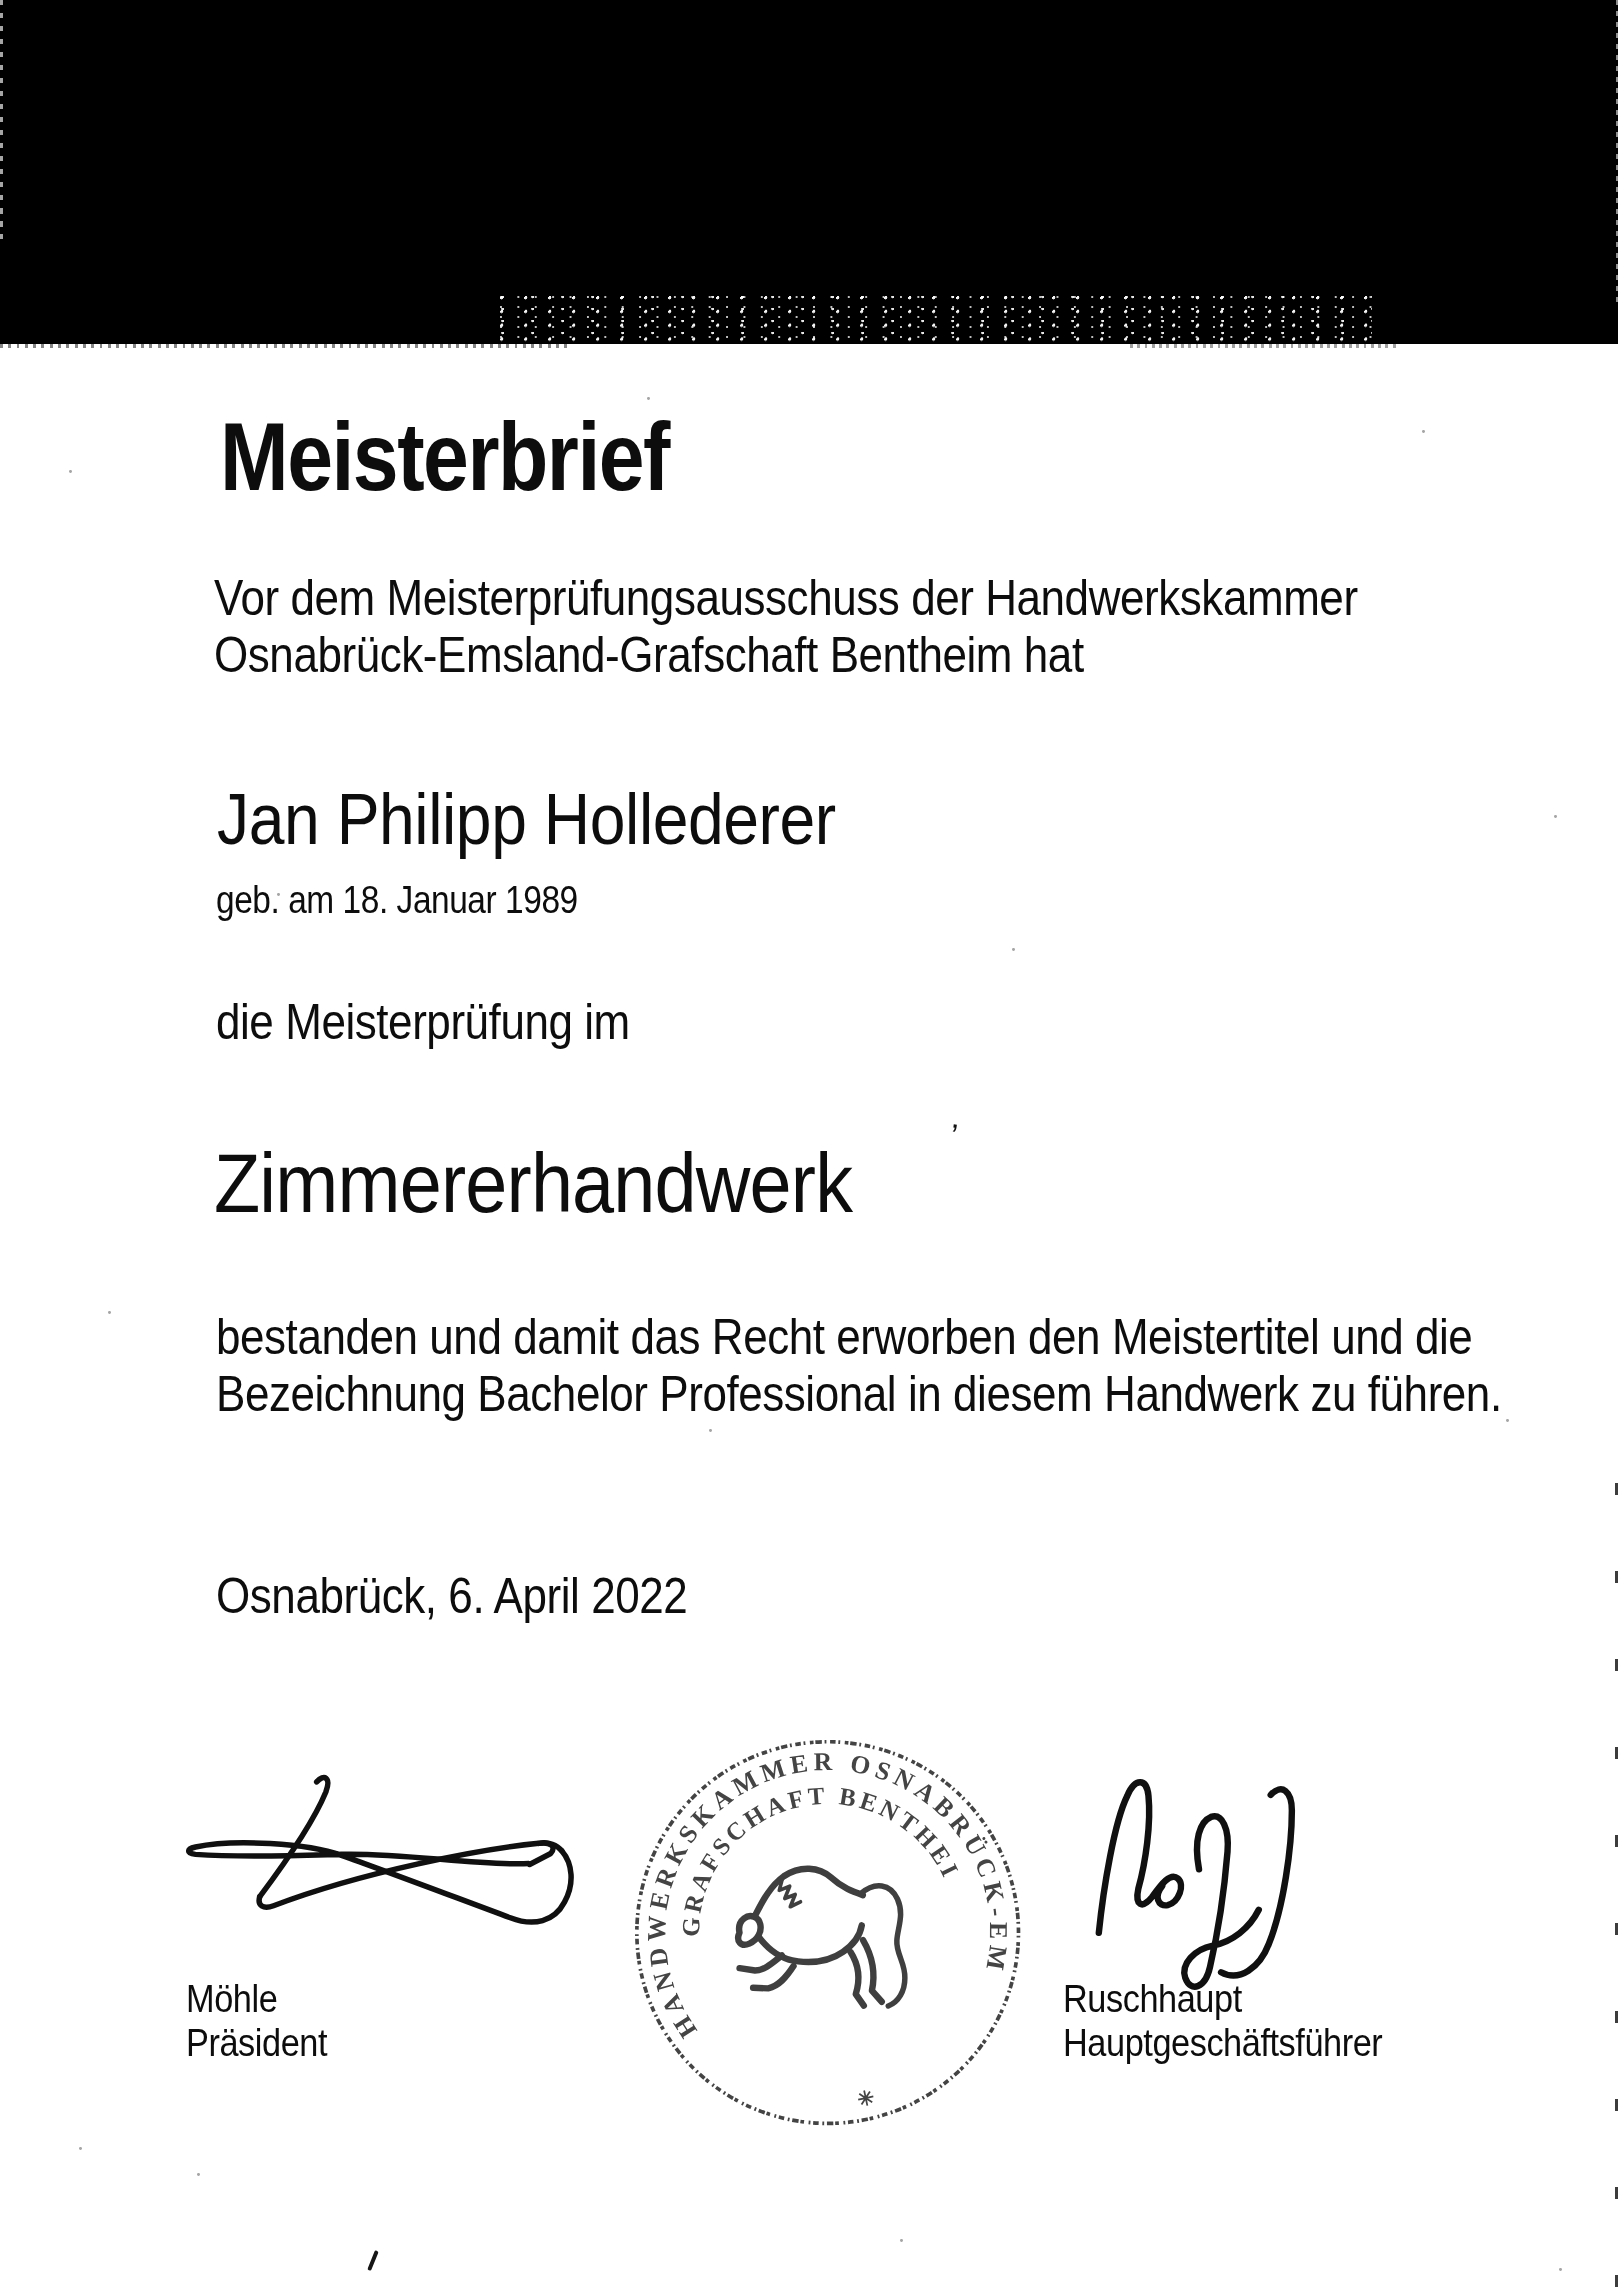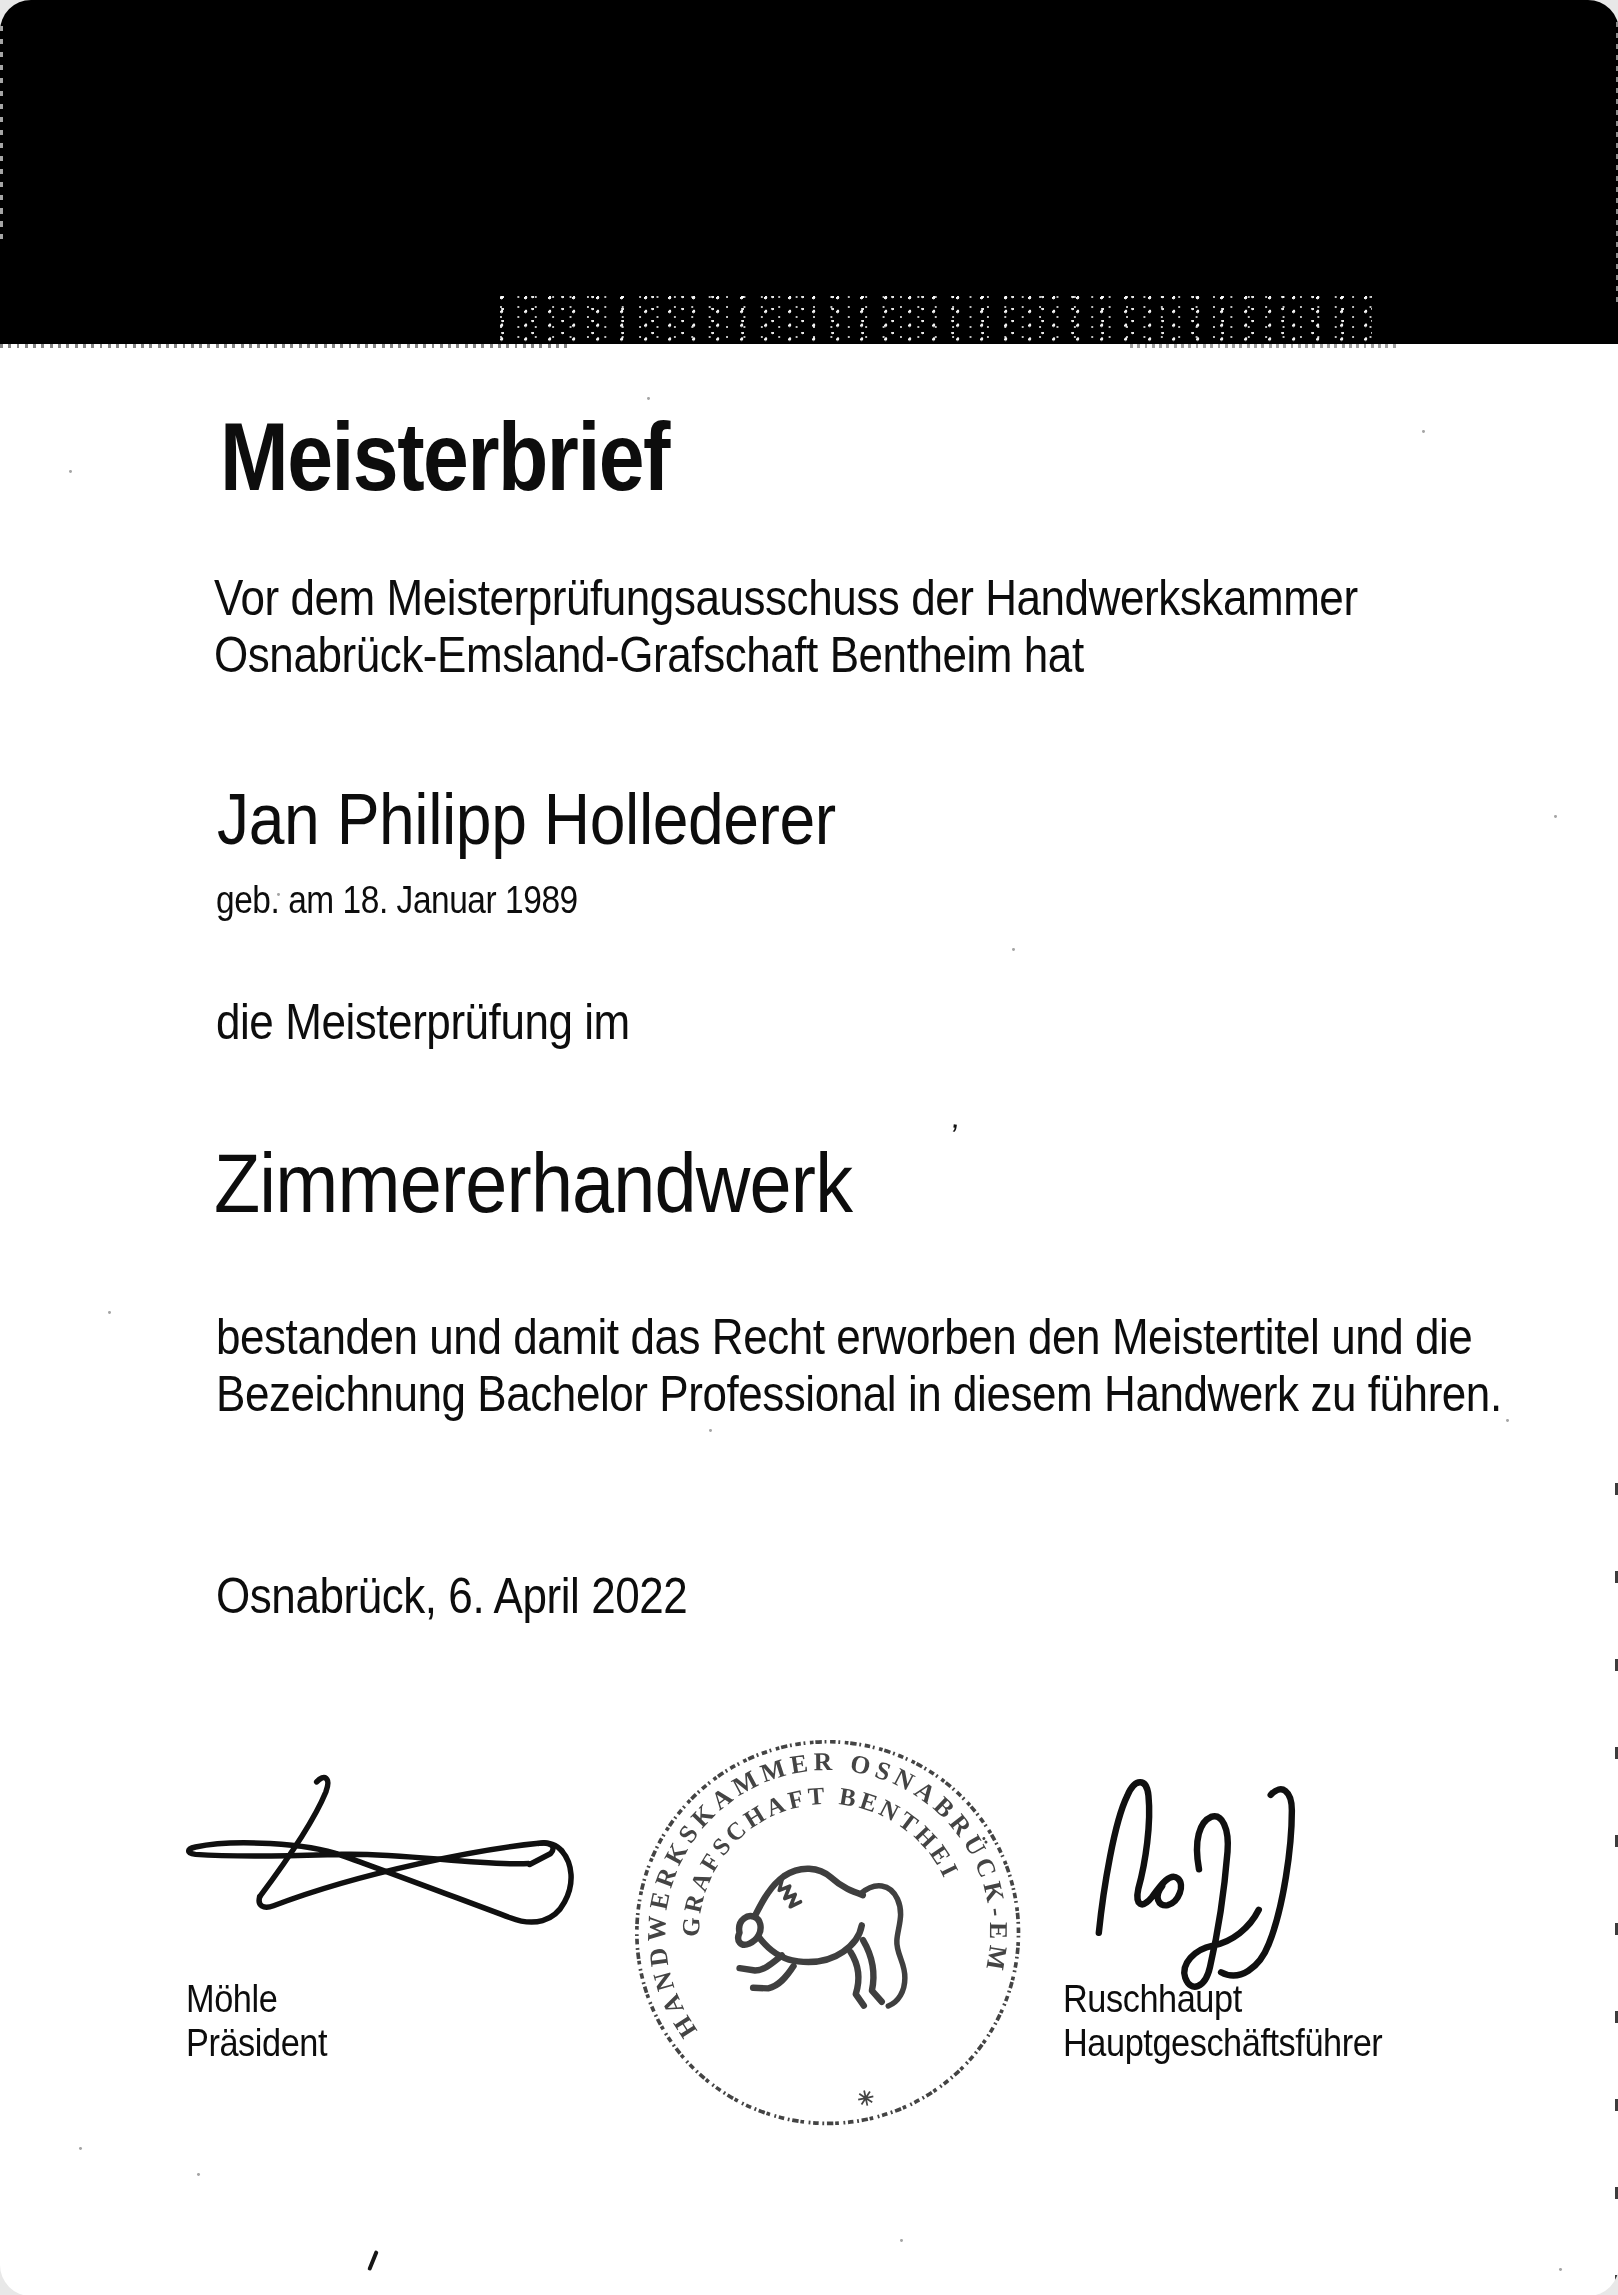--- a/index.html
+++ b/index.html
@@ -1,17 +1,17 @@
 <!DOCTYPE html>
 <html style="font-size:14.7px"><head>
 <meta charset="utf-8">
 <style>
   html,body{margin:0;padding:0;background:#e8e8e8;}
   .page{position:relative;width:1619px;height:2296px;background:#ffffff;overflow:hidden;
-        font-family:"Liberation Sans",sans-serif;color:#0d0d0d;border-radius:31px;}
+        font-family:"Liberation Sans",sans-serif;color:#0d0d0d;}
   
   .band{position:absolute;left:0;top:0;width:1619px;height:344px;background:#000;}
   .band-noise{position:absolute;left:500px;bottom:0;width:872px;height:48px;
     background-image:
       radial-gradient(circle at 1.8px 1.8px, rgba(255,255,255,.95) 1.5px, transparent 1.8px),
       radial-gradient(circle at 0.9px 0.9px, rgba(255,255,255,.75) 1.1px, transparent 1.5px),
       radial-gradient(circle at 2.8px 0.9px, rgba(255,255,255,.9) 1.3px, transparent 1.7px);
     background-size:24px 13.8px,17.4px 10px,30px 12px;}
   .band-dash-left{position:absolute;left:0;top:0;width:2.8px;height:241px;
     background:repeating-linear-gradient(180deg,#fff 0 5.5px,transparent 5.5px 13px);opacity:.65;}

